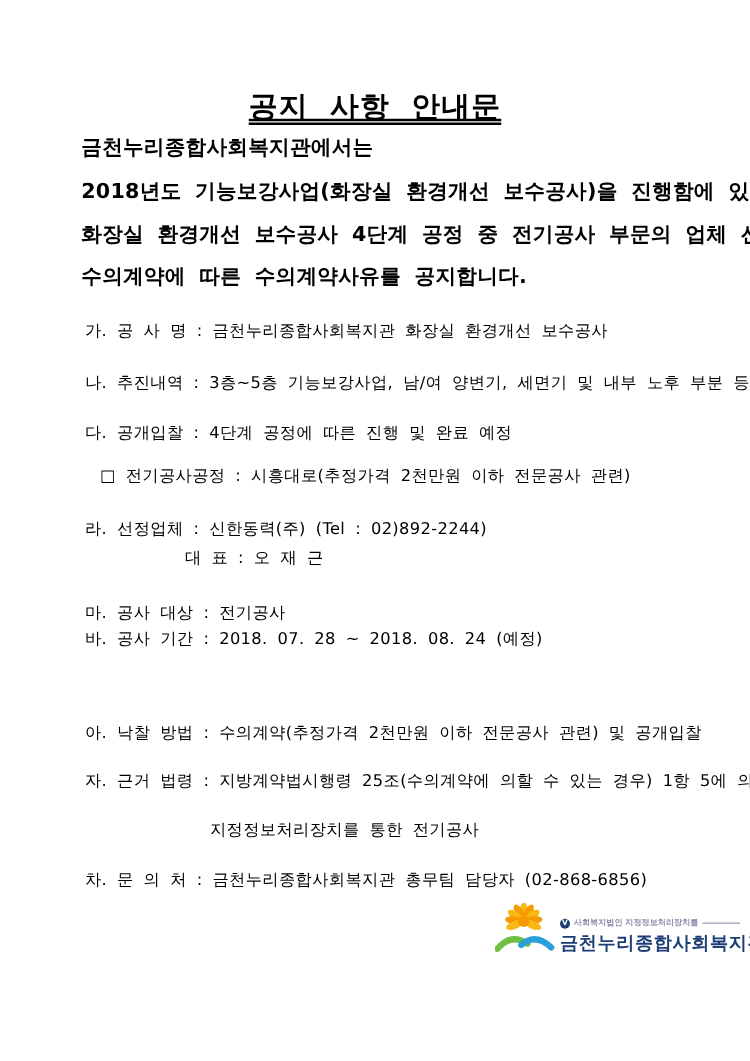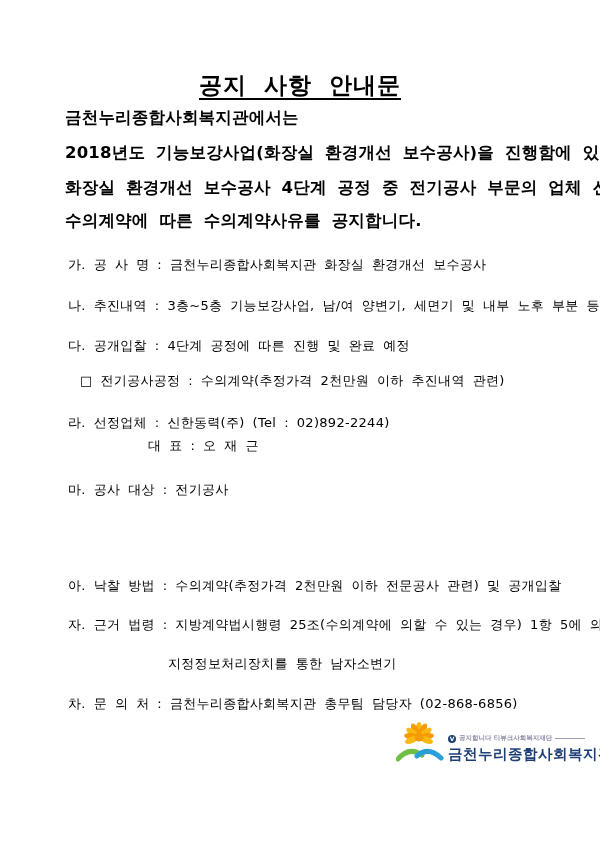--- a/index.html
+++ b/index.html
@@ -3,21 +3,21 @@
 <meta charset="utf-8">
 <style>
   html,body{margin:0;padding:0;background:#fff;}
   .page{
     position:relative;width:600px;height:849px;background:#ffffff;
     font-family:"DejaVu Sans","Liberation Sans",sans-serif;
     color:#000;overflow:hidden;
   }
   .title{
     position:absolute;top:70px;left:0;width:100%;text-align:center;
-    font-size:23px;font-weight:bold;letter-spacing:1px;
+    font-size:23px;font-weight:bold;letter-spacing:1px;text-decoration:underline;
   }
   .title .u{
     text-decoration:underline;
     text-decoration-thickness:2px;
     text-underline-offset:5px;
     word-spacing:8px;
   }
   .intro-line{
     position:absolute;left:65px;font-size:16.5px;font-weight:bold;
     white-space:nowrap;word-spacing:5px;letter-spacing:0.2px;
@@ -64,27 +64,28 @@
   </div>
 
   <div class="intro-line il-0">금천누리종합사회복지관에서는</div>
   <div class="intro-line il-1">2018년도 기능보강사업(화장실 환경개선 보수공사)을 진행함에 있어</div>
   <div class="intro-line il-2">화장실 환경개선 보수공사 4단계 공정 중 전기공사 부문의 업체 선정 및</div>
   <div class="intro-line il-3">수의계약에 따른 수의계약사유를 공지합니다.</div>
 
   <div class="item it-0">가. 공 사 명 : 금천누리종합사회복지관 화장실 환경개선 보수공사</div>
   <div class="item it-1">나. 추진내역 : 3층~5층 기능보강사업, 남/여 양변기, 세면기 및 내부 노후 부분 등</div>
   <div class="item it-2">다. 공개입찰 : 4단계 공정에 따른 진행 및 완료 예정</div>
-  <div class="item it-3">□  전기공사공정 : 수의계약(추정가격 2천만원 이하 추진내역 관련)</div>
+  <div class="item it-3">□  전기공사공정 : 시흥대로(추정가격 2천만원 이하 전문공사 관련)</div>
   <div class="item it-4">라. 선정업체 : 신한동력(주) (Tel : 02)892-2244)</div>
   <div class="item it-5">대 표 : 오 재 근</div>
   <div class="item it-7">마. 공사 대상 : 전기공사</div>
+  <div class="item it-8">바. 공사 기간 : 2018. 07. 28 ~ 2018. 08. 24 (예정)</div>
   <div class="item it-10">아. 낙찰 방법 : 수의계약(추정가격 2천만원 이하 전문공사 관련) 및 공개입찰</div>
   <div class="item it-11">자. 근거 법령 : 지방계약법시행령 25조(수의계약에 의할 수 있는 경우) 1항 5에 의거한</div>
-  <div class="item it-12">지정정보처리장치를 통한 남자소변기</div>
+  <div class="item it-12">지정정보처리장치를 통한 전기공사</div>
   <div class="item it-13">차. 문 의 처 : 금천누리종합사회복지관 총무팀 담당자 (02-868-6856)</div>
 
   <div class="logo">
     <svg class="logo-flower" width="48" height="48" viewBox="0 0 48 48" aria-hidden="true">
       <g>
         <ellipse cx="23" cy="9" rx="3.2" ry="7" style="fill:var(--petal,#f9b915)"></ellipse>
         <ellipse cx="23" cy="9" rx="3.2" ry="7" transform="rotate(28 23 17)" style="fill:var(--petal2,#f59a00)"></ellipse>
         <ellipse cx="23" cy="9" rx="3.2" ry="7" transform="rotate(-28 23 17)" style="fill:var(--petal2,#f59a00)"></ellipse>
         <ellipse cx="23" cy="9" rx="3.2" ry="7" transform="rotate(56 23 17)" style="fill:var(--petal,#f9b915)"></ellipse>
         <ellipse cx="23" cy="9" rx="3.2" ry="7" transform="rotate(-56 23 17)" style="fill:var(--petal,#f9b915)"></ellipse>
@@ -93,20 +94,20 @@
         <ellipse cx="23" cy="9" rx="3.2" ry="7" transform="rotate(112 23 17)" style="fill:var(--petal,#f9b915)"></ellipse>
         <ellipse cx="23" cy="9" rx="3.2" ry="7" transform="rotate(-112 23 17)" style="fill:var(--petal,#f9b915)"></ellipse>
         <circle cx="23" cy="17" r="4.5" style="fill:var(--petal2,#f59a00)"></circle>
       </g>
       <path d="M2 39 Q13 26 26 35" fill="none" stroke-linecap="round" style="stroke:var(--green,#6fbf44);stroke-width:5"></path>
       <path d="M21 36 Q32 26 45 38" fill="none" stroke-linecap="round" style="stroke:var(--blue,#2a9fd8);stroke-width:5"></path>
     </svg>
     <div class="logo-text">
       <div class="foundation-row">
         <span class="foundation-badge">V</span>
-        <span class="foundation-label">공지합니다 티뷰크사회복지재단</span>
+        <span class="foundation-label">사회복지법인 지정정보처리장치를</span>
         <span class="foundation-rule"></span>
       </div>
       <div class="org-name">금천누리종합사회복지관</div>
     </div>
   </div>
 
 </div>
 
 </body></html>

